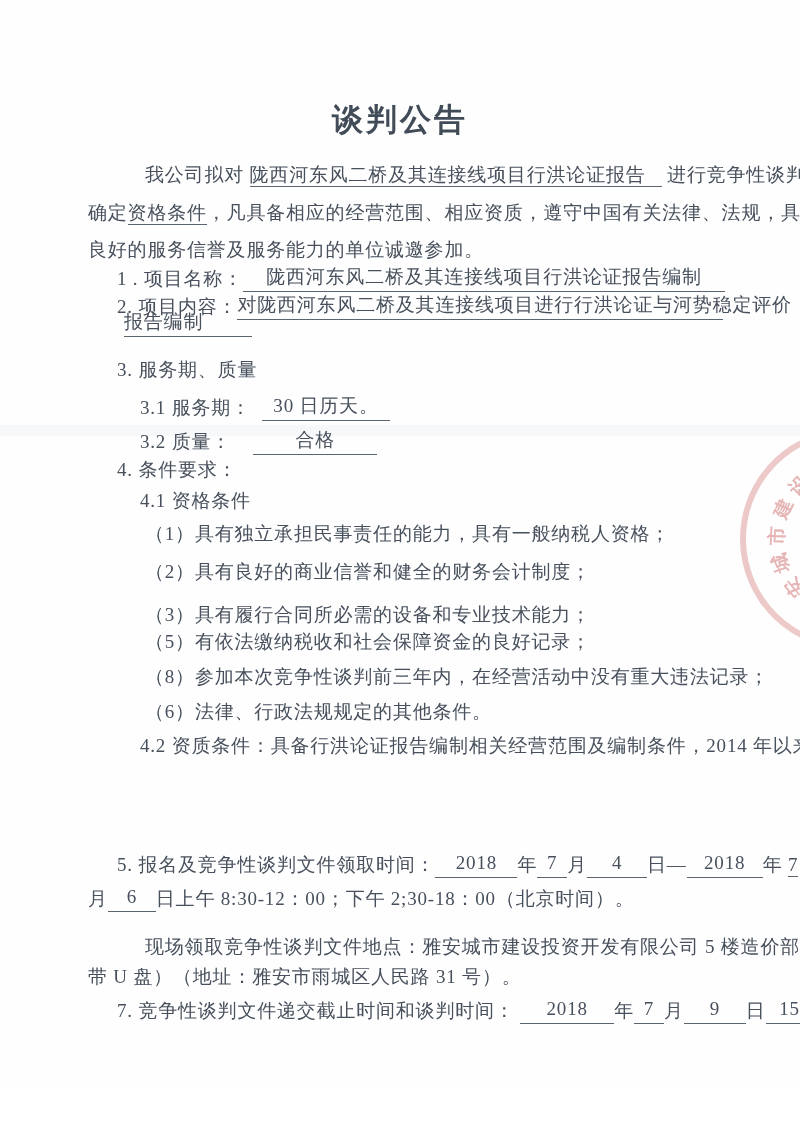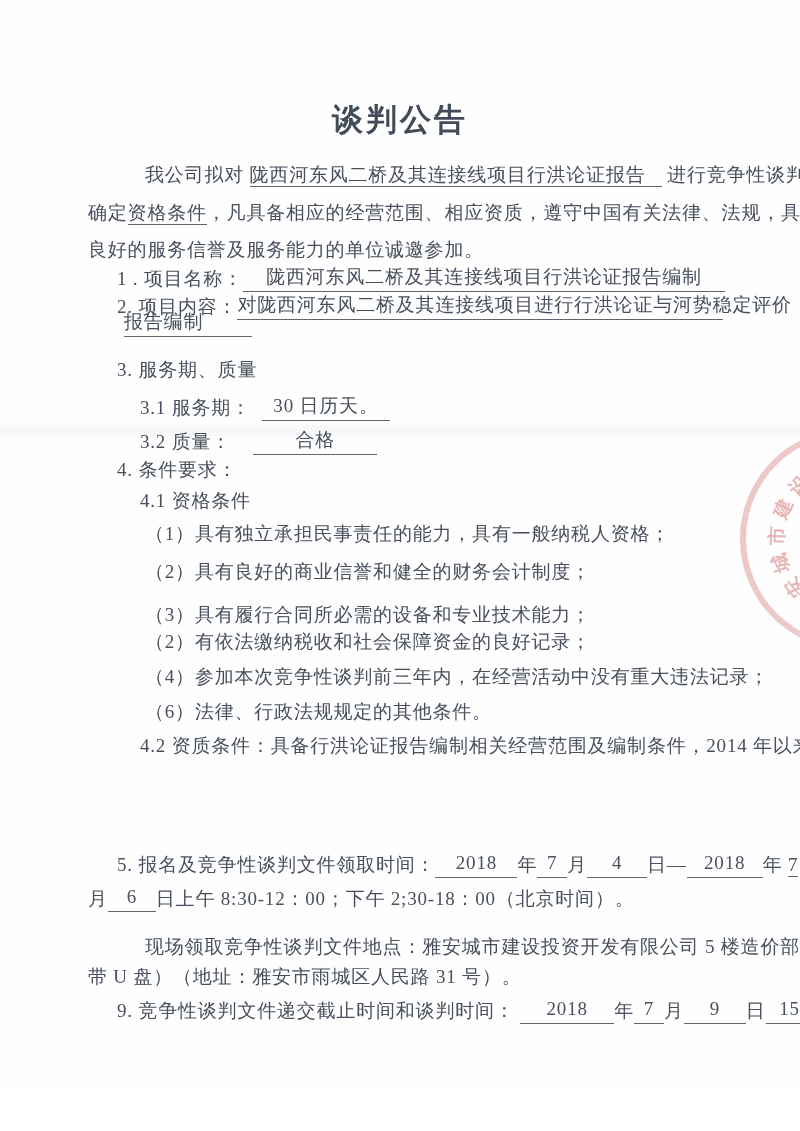--- a/index.html
+++ b/index.html
@@ -92,31 +92,31 @@
 
   <div class="line" style="left:117px; top:357px;">3. 服务期、质量</div>
   <div class="line" style="left:140px; top:393px;"><span>3.1 服务期：</span>&nbsp;&nbsp;<span class="blank" style="width:128px;">30 日历天。</span></div>
   <div class="line" style="left:140px; top:427px;"><span>3.2 质量：</span>&nbsp;&nbsp;&nbsp;&nbsp;<span class="blank" style="width:124px;">合格</span></div>
 
   <div class="line" style="left:117px; top:457px;">4. 条件要求：</div>
   <div class="line" style="left:140px; top:488px;">4.1 资格条件</div>
   <div class="line" style="left:145px; top:521px;">（1）具有独立承担民事责任的能力，具有一般纳税人资格；</div>
   <div class="line" style="left:145px; top:559px;">（2）具有良好的商业信誉和健全的财务会计制度；</div>
   <div class="line" style="left:145px; top:594px;margin-top:8px;">（3）具有履行合同所必需的设备和专业技术能力；</div>
-  <div class="line" style="left:145px; top:629px;">（2）有依法缴纳税收和社会保障资金的良好记录；</div>
-  <div class="line" style="left:145px; top:664px;">（4）参加本次竞争性谈判前三年内，在经营活动中没有重大违法记录；</div>
+  <div class="line" style="left:145px; top:629px;">（5）有依法缴纳税收和社会保障资金的良好记录；</div>
+  <div class="line" style="left:145px; top:664px;">（8）参加本次竞争性谈判前三年内，在经营活动中没有重大违法记录；</div>
   <div class="line" style="left:145px; top:699px;">（6）法律、行政法规规定的其他条件。</div>
   <div class="line" style="left:140px; top:733px;">4.2 资质条件：具备行洪论证报告编制相关经营范围及编制条件，2014 年以来已</div>
 
   <div class="line" style="left:117px; top:850px;"><span>5. 报名及竞争性谈判文件领取时间：</span><span class="blank" style="width:82px;">2018</span><span>年</span><span class="blank" style="width:30px;">7</span><span>月</span><span class="blank" style="width:60px;">4</span><span>日—</span><span class="blank" style="width:76px;">2018</span><span>年 </span><span class="u">7</span></div>
   <div class="line" style="left:88px; top:884px;"><span>月</span><span class="blank" style="width:48px;">6</span><span>日上午 8:30-12：00；下午 2;30-18：00（北京时间）。</span></div>
   <div class="line" style="left:145px; top:934px;">现场领取竞争性谈判文件地点：雅安城市建设投资开发有限公司 5 楼造价部（请自</div>
   <div class="line" style="left:88px; top:964px;">带 U 盘）（地址：雅安市雨城区人民路 31 号）。</div>
 
-  <div class="line" style="left:117px; top:996px;"><span>9. 竞争性谈判文件递交截止时间和谈判时间：</span>&nbsp;<span class="blank" style="width:94px;">2018</span><span>年</span><span class="blank" style="width:30px;">7</span><span>月</span><span class="blank" style="width:62px;">9</span><span>日</span><span class="blank" style="width:48px;">15</span></div>
+  <div class="line" style="left:117px; top:996px;"><span>7. 竞争性谈判文件递交截止时间和谈判时间：</span>&nbsp;<span class="blank" style="width:94px;">2018</span><span>年</span><span class="blank" style="width:30px;">7</span><span>月</span><span class="blank" style="width:62px;">9</span><span>日</span><span class="blank" style="width:48px;">15</span></div>
 
   <div class="seal" style="left:740px; top:428px;">
     <div>
         <span class="seal-char" style="transform: rotate(-118.462deg) translateY(-76px);">安</span>
         <span class="seal-char" style="transform: rotate(-96.9231deg) translateY(-76px);">城</span>
         <span class="seal-char" style="transform: rotate(-75.3846deg) translateY(-76px);">市</span>
         <span class="seal-char" style="transform: rotate(-53.8462deg) translateY(-76px);">建</span>
         <span class="seal-char" style="transform: rotate(-32.3077deg) translateY(-76px);">设</span>
       </div>
   </div>

